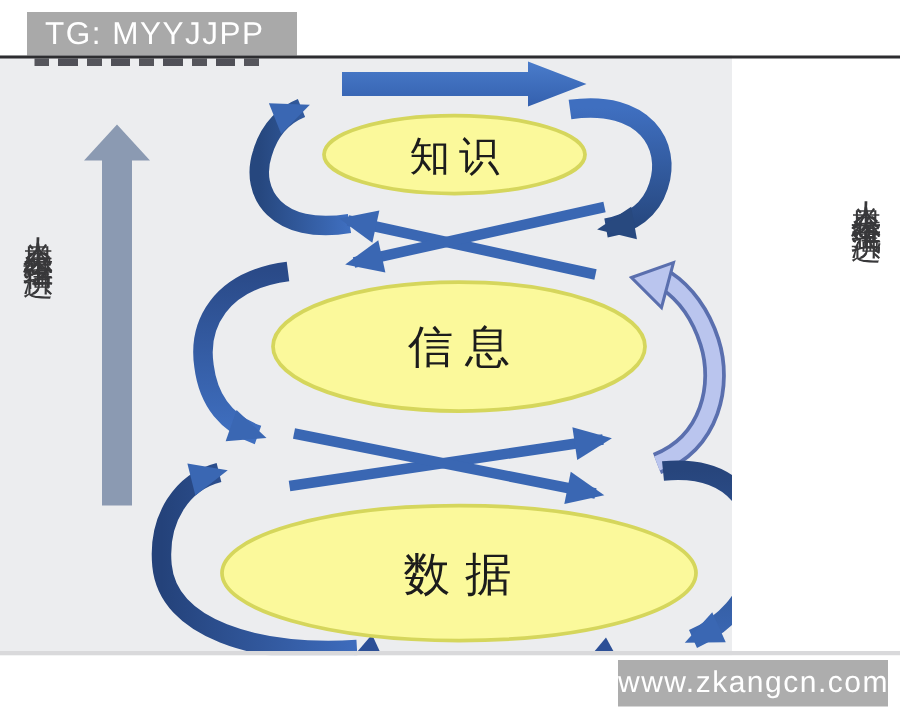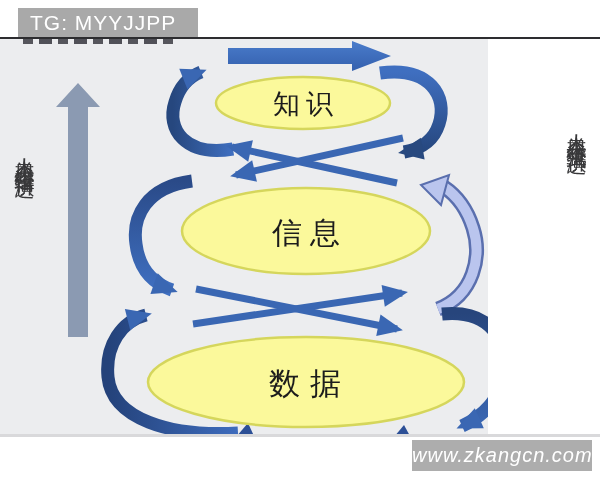--- a/index.html
+++ b/index.html
@@ -13,21 +13,21 @@
   .badge{
     position:absolute;color:#ffffff;background:#a9a9a9;
     letter-spacing:1px;white-space:nowrap;overflow:hidden;
   }
   .badge-top{
     left:18px;top:8px;width:180px;height:30px;line-height:30px;
     padding-left:12px;font-size:21px;box-sizing:border-box;
   }
   .badge-bottom{
     left:412px;top:3px;width:180px;height:31px;line-height:31px;
-    text-align:center;font-size:20px;background:#adadad;font-style:italic;
+    text-align:center;font-size:20px;background:#adadad;
   }
   .top-line{position:absolute;left:0;top:37px;width:600px;height:2px;background:#2d2d30;}
   .diagram{
     position:absolute;left:0;top:37px;width:488px;height:400px;
     background:#ecedef;overflow:hidden;
   }
   .remnant{
     position:absolute;left:23px;top:2px;width:152px;height:5px;opacity:.85;
     background:repeating-linear-gradient(90deg,#3b3b42 0 10px,rgba(0,0,0,0) 10px 16px,#35353d 16px 29px,rgba(0,0,0,0) 29px 35px);
   }

